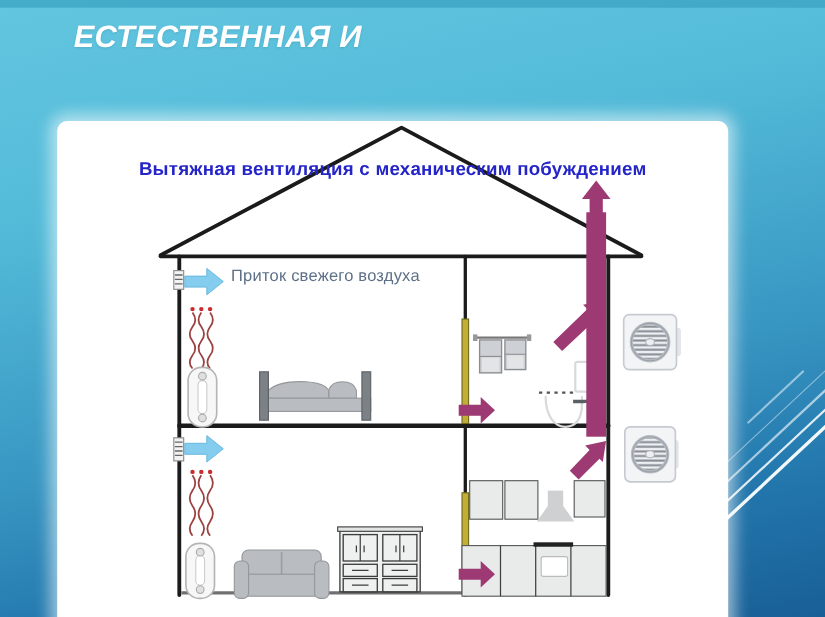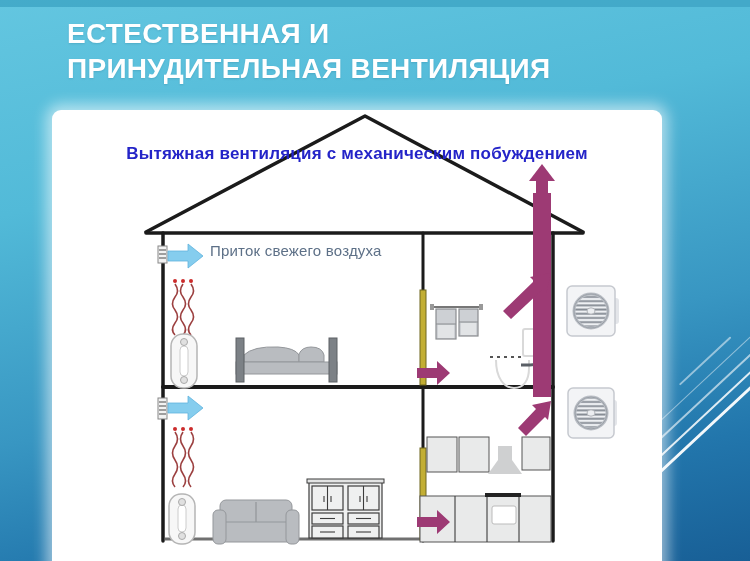--- a/index.html
+++ b/index.html
@@ -14,20 +14,21 @@
   body{
     width:750px;height:561px;overflow:hidden;position:relative;
     font-family:"Liberation Sans","DejaVu Sans",sans-serif;
     background:linear-gradient(168deg,var(--bg-top) 0%,#52bad8 30%,var(--bg-mid) 62%,#2276ac 82%,var(--bg-bottom) 100%);
   }
   .top-strip{position:absolute;left:0;top:0;width:750px;height:7px;background:var(--top-strip);opacity:.85;z-index:3}
   .title{
     position:absolute;left:67px;top:16px;z-index:3;margin:0;
     color:var(--title);font-size:28px;font-weight:bold;line-height:1.26;letter-spacing:.3px;
     text-shadow:0 1px 2px rgba(0,60,90,.15);
+    font-style:italic;
   }
   .title span{display:block}
   .deco{position:absolute;left:580px;top:300px;width:170px;height:210px;z-index:1}
   .deco i{position:absolute;display:block;background:#fff;border-radius:2px;transform:rotate(-43deg)}
   .deco .l1{left:30px;top:95px;width:230px;height:2px;opacity:.85}
   .deco .l2{left:45px;top:82px;width:190px;height:1.5px;opacity:.6}
   .deco .l3{left:55px;top:74px;width:150px;height:1px;opacity:.45}
   .deco .l4{left:20px;top:110px;width:250px;height:3px;opacity:.95}
   .deco .l5{left:90px;top:60px;width:70px;height:1.5px;opacity:.5}
   .panel{
@@ -71,21 +72,20 @@
   .fan-ring2{fill:none;stroke:#9aa0a7;stroke-width:1}
   .fan-hub{fill:#eceef1;stroke:#b0b3b8;stroke-width:1}
 </style>
 </head>
 <body>
 
 <div class="top-strip"></div>
 
 <h1 class="title">
   <span>ЕСТЕСТВЕННАЯ И</span>
-  <span>ПРИНУДИТЕЛЬНАЯ ВЕНТИЛЯЦИЯ</span>
 </h1>
 
 <div class="deco">
   <i class="l1"></i>
   <i class="l2"></i>
   <i class="l3"></i>
   <i class="l4"></i>
   <i class="l5"></i>
 </div>
 

